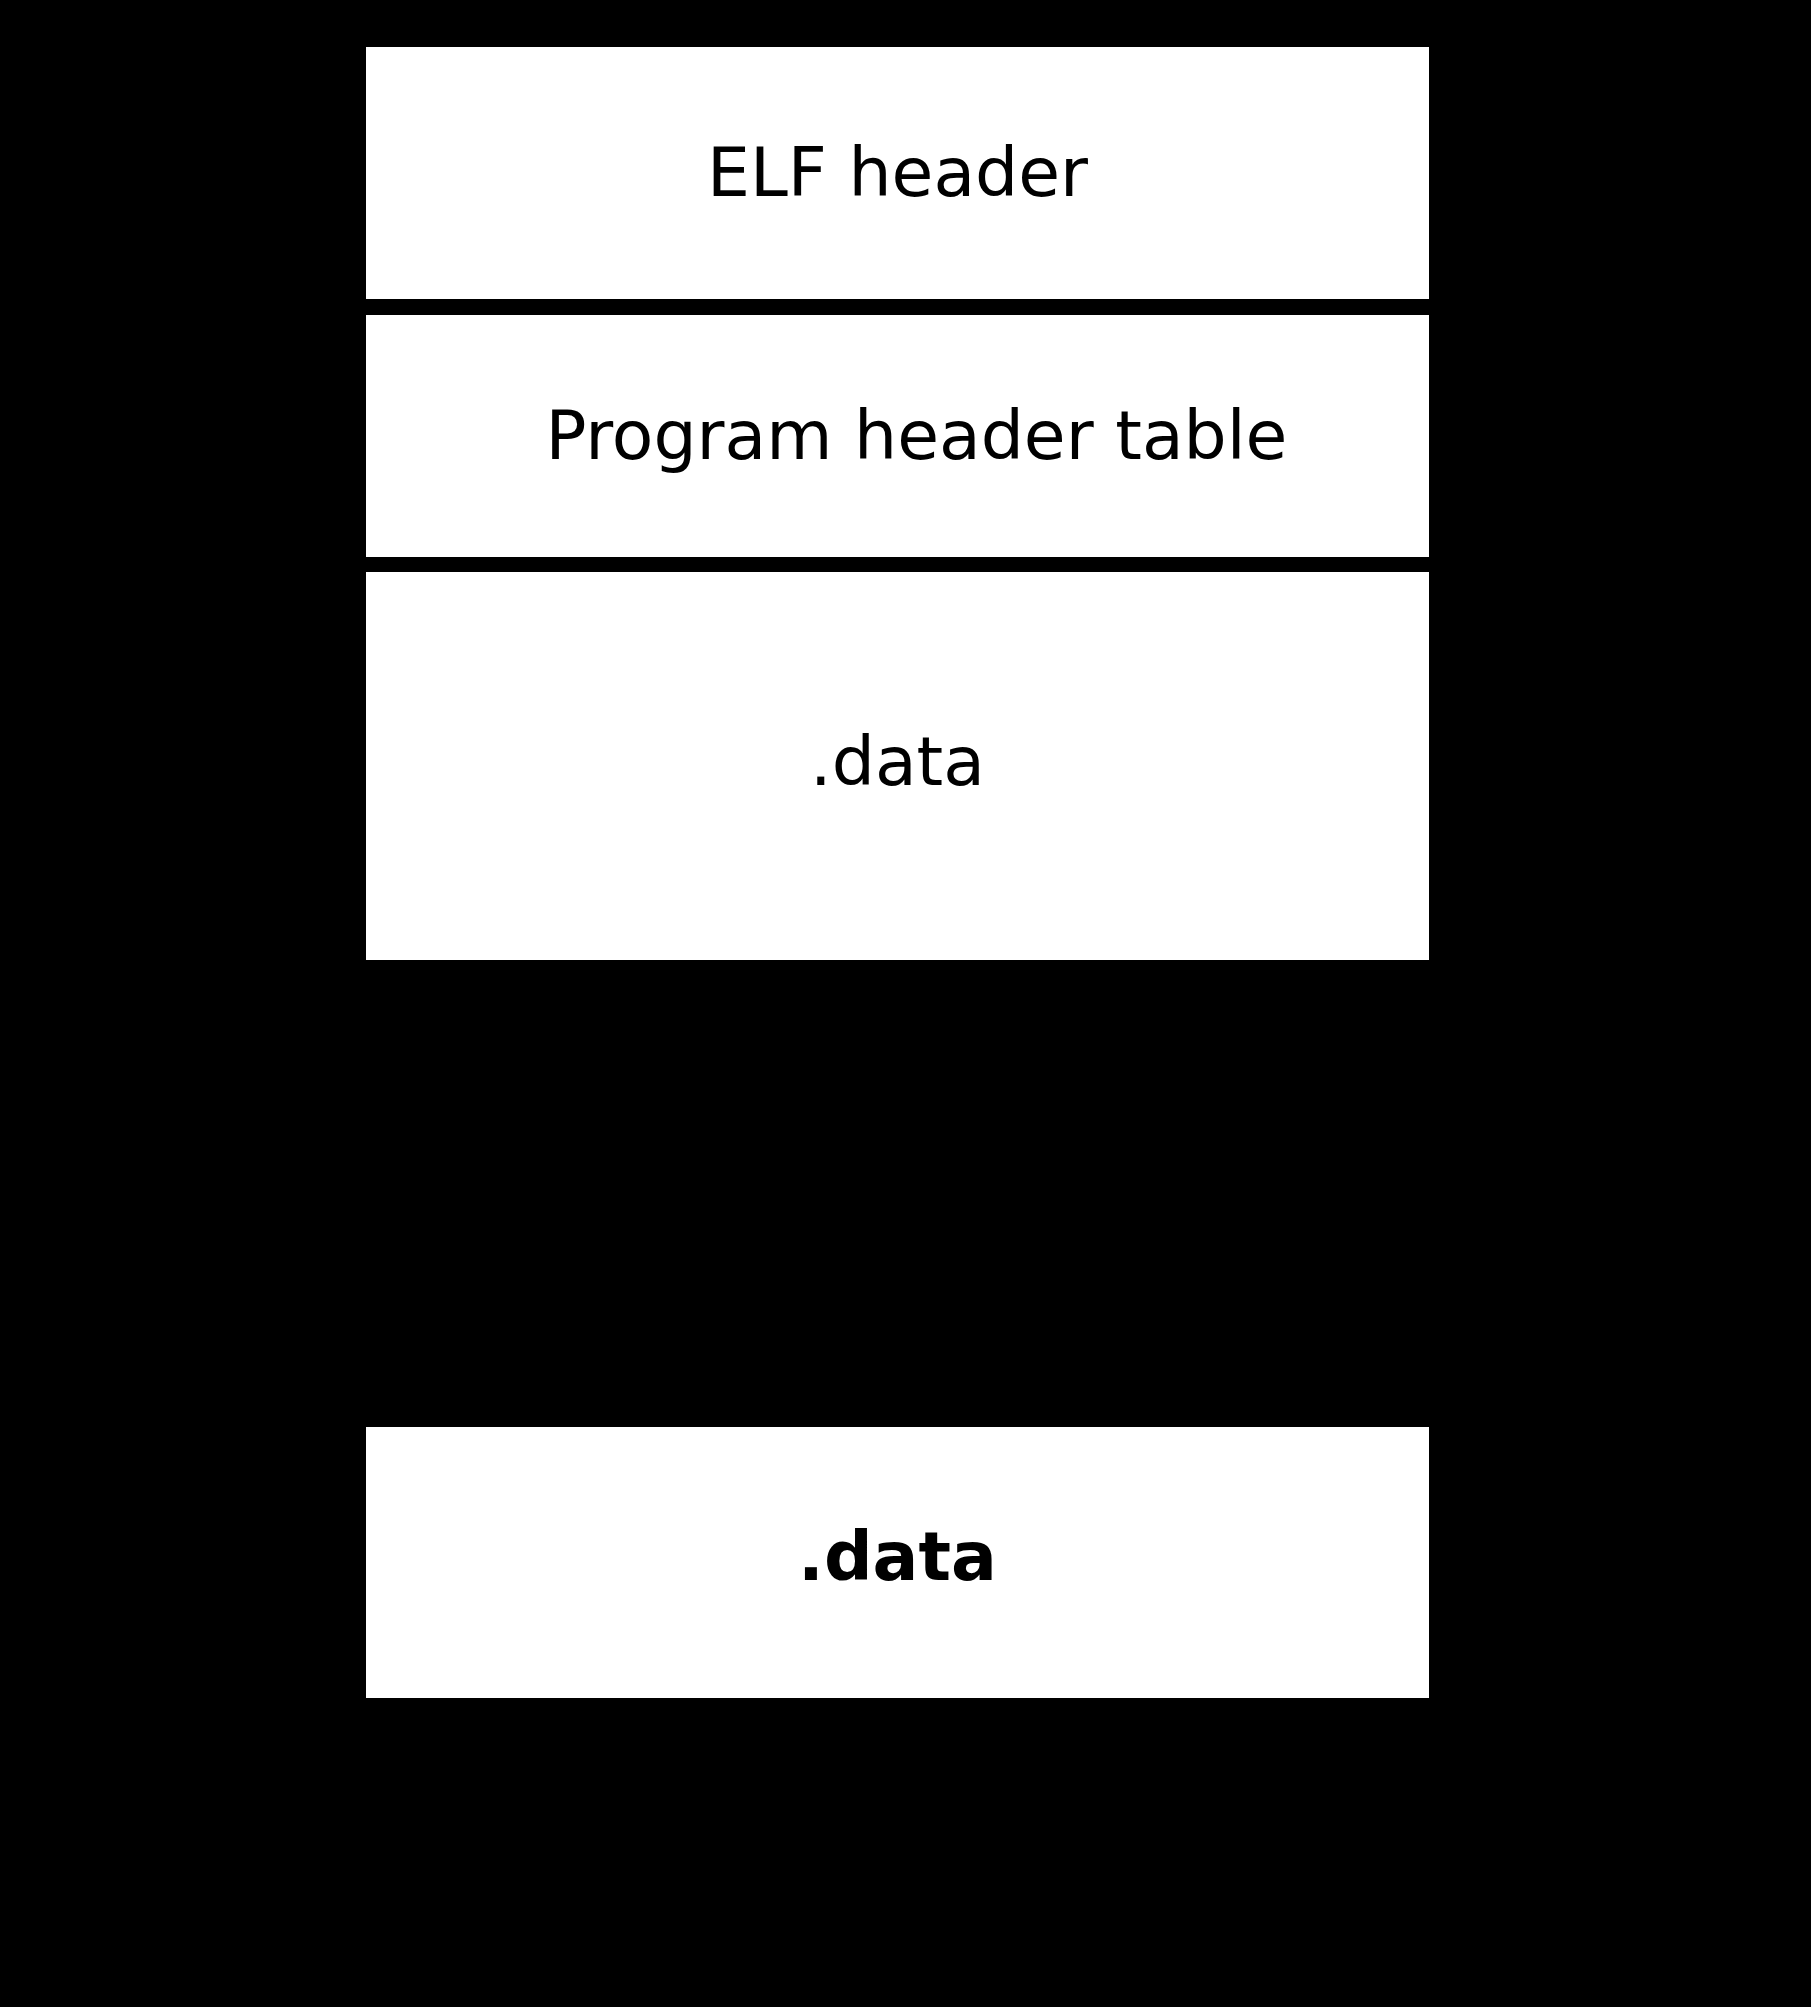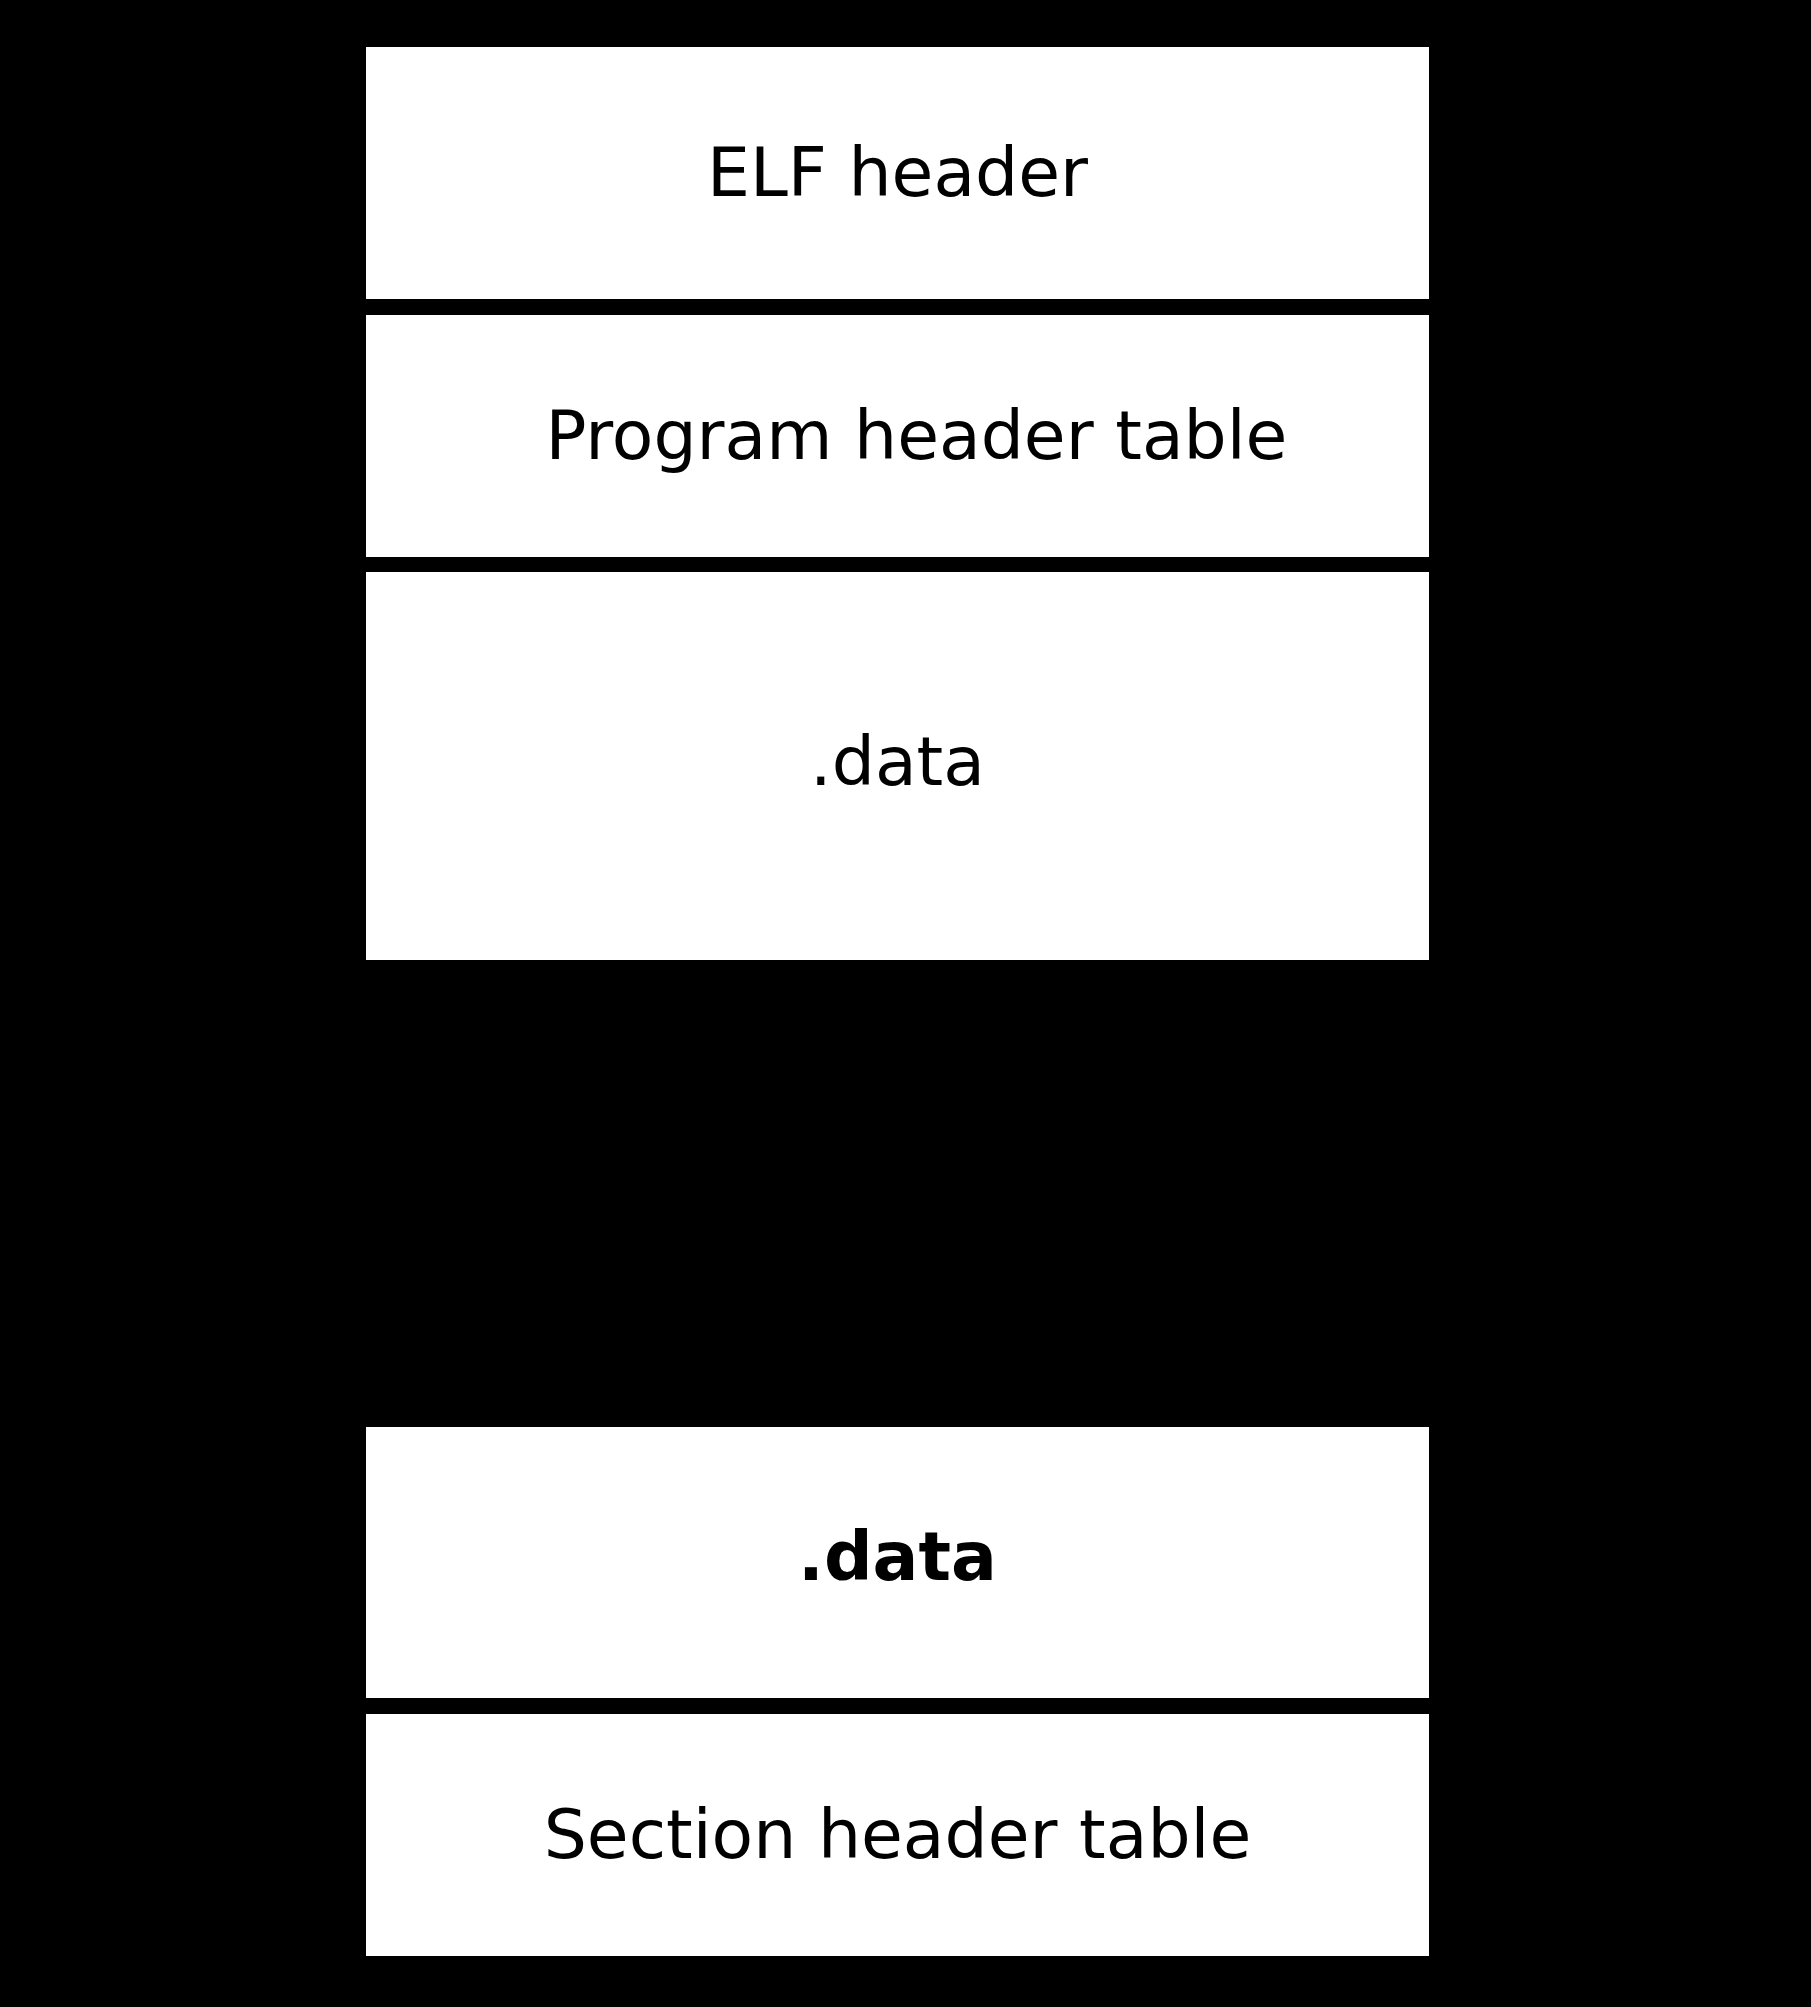--- a/index.html
+++ b/index.html
@@ -98,22 +98,19 @@
 
 
     </div>
 
     <div class="seg-group group-tail">
 
       <div class="seg-box box-data">
         <span class="seg-label">.data</span>
       </div>
 
-      <div class="seg-box box-section-header">
-        <span class="seg-label">Section header table</span>
-      </div>
 
     </div>
 
   </div>
 
 </div>
 
 
 </body></html>

